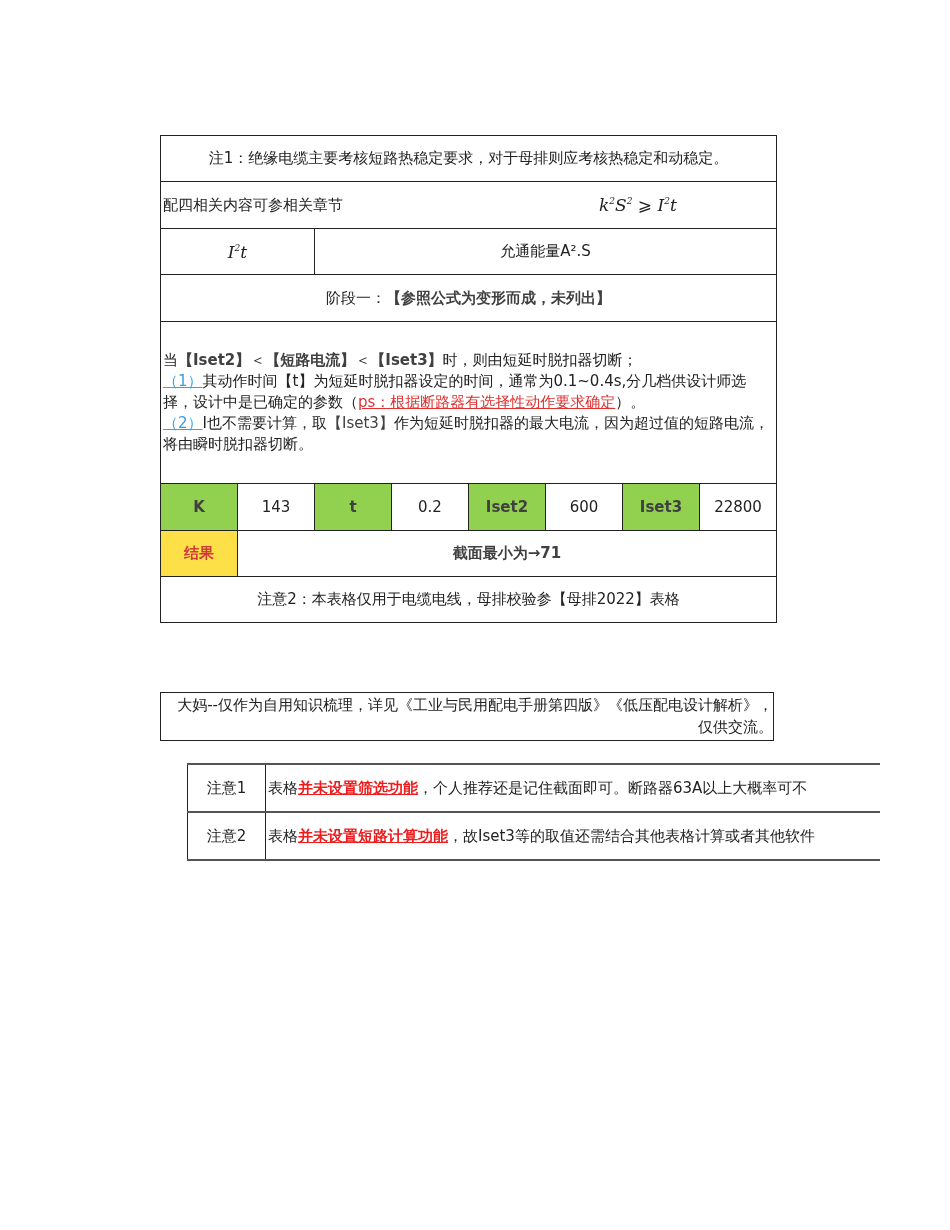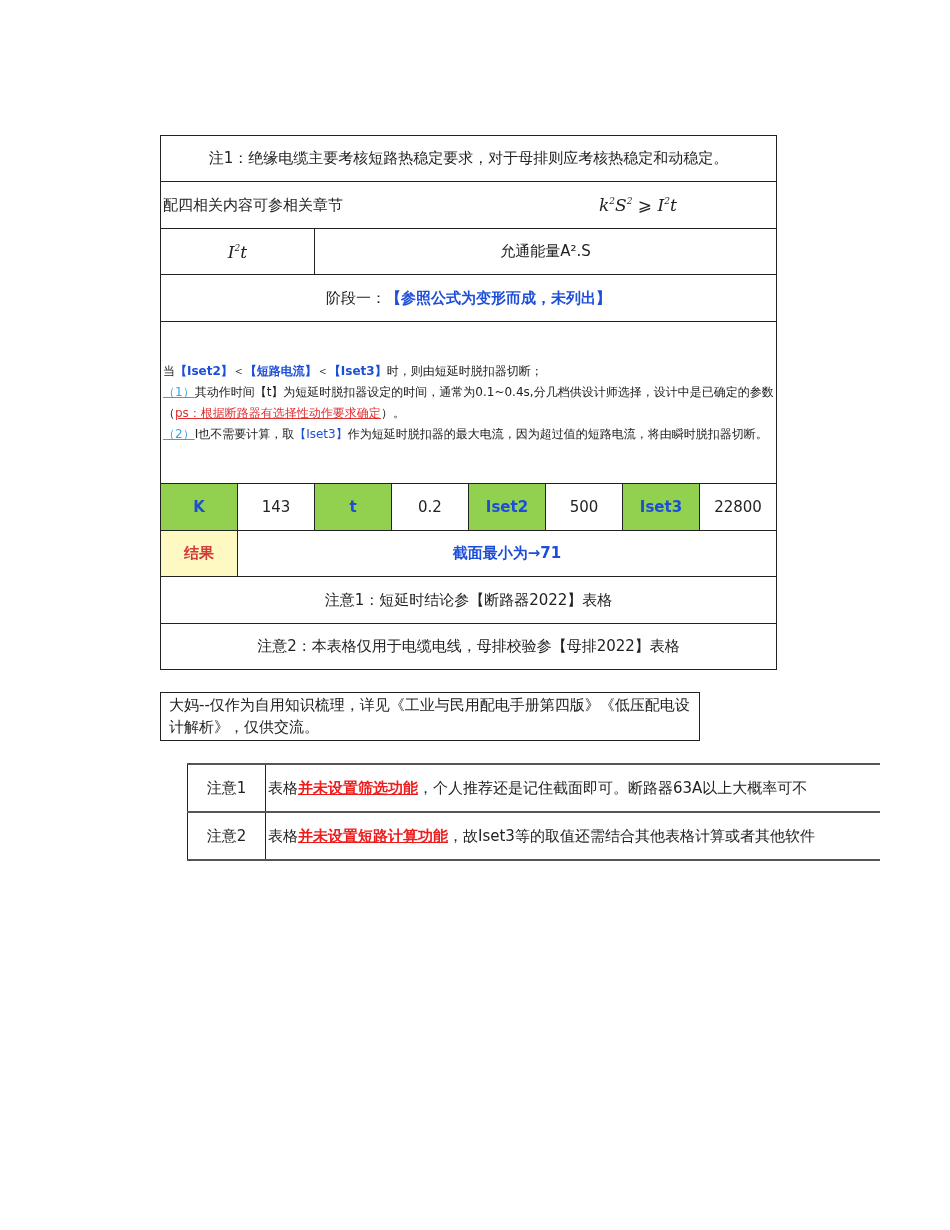--- a/index.html
+++ b/index.html
@@ -1,31 +1,31 @@
 <!DOCTYPE html>
 <html><head>
 <meta charset="utf-8">
 <style>
   html, body { margin: 0; padding: 0; background: #ffffff; }
   body { width: 950px; height: 1230px; position: relative; overflow: hidden;
          font-family: "DejaVu Sans", "Liberation Sans", sans-serif; color: #222; font-size: 15px; }
   .tbl { position: absolute; border-collapse: collapse; table-layout: fixed; }
   .tbl td { border: 1px solid #222; padding: 0; text-align: center; vertical-align: middle; }
   #main { left: 160px; top: 135px; width: 616px; }
-  .red { color: #1d4ed8; }
+  .red { color: #404040; }
   .bold { font-weight: bold; }
   .blue-link { color: #3aa0e0; text-decoration: underline; }
   .math { font-family: "DejaVu Serif", "Liberation Serif", serif; font-style: italic; font-size: 17px; }
   .green { background: #92d050; }
-  .cyan { background: #fef9c3; }
+  .cyan { background: #fde047; }
   .left { text-align: left !important; }
-  .body-text { text-align: left !important; line-height: 21px; padding: 24px 0 24px 2px !important; font-size: 12px; }
+  .body-text { text-align: left !important; line-height: 21px; padding: 24px 0 24px 2px !important; font-size: 15px; }
   .redlight { color: #e03030; text-decoration: underline; }
-  #note-box { position: absolute; left: 160px; top: 692px; width: 540px; border: 1px solid #222;
-              font-size: 15px; line-height: 22px; padding: 1px 0 1px 8px; box-sizing: border-box; height: 49px; }
+  #note-box { position: absolute; left: 160px; top: 692px; width: 614px; border: 1px solid #222;
+              font-size: 15px; line-height: 22px; padding: 1px 0 1px 8px; box-sizing: border-box; height: 49px; text-align: right; }
   #notes { position: absolute; left: 160px; top: 763px; width: 693px; overflow: hidden; height: 142px; padding-left: 27px; }
   #notes table { border-collapse: collapse; table-layout: fixed; width: 760px; }
   #notes td { border-top: 2px solid #555; border-bottom: 2px solid #555; height: 44px; white-space: nowrap;
               font-size: 15px; }
   #notes td.lbl { width: 75px; text-align: center; border-left: 1px solid #222; border-right: 1px solid #222; }
   #notes td.txt { text-align: left; padding-left: 2px; }
   .ul-red { color: #ee1c1c; font-weight: bold; text-decoration: underline; }
   sup { font-size: 9px; }
 </style>
 </head>
@@ -67,30 +67,27 @@
       <div><span class="blue-link">（1）</span><span>其动作时间【t】为短延时脱扣器设定的时间，通常为0.1~0.4s,分几档供设计师选择，设计中是已确定的参数（</span><span class="redlight">ps：根据断路器有选择性动作要求确定</span><span>）。</span></div>
       <div><span class="blue-link">（2）</span><span>Ⅰ也不需要计算，取</span><span class="red">【Iset3】</span><span>作为短延时脱扣器的最大电流，因为超过值的短路电流，将由瞬时脱扣器切断。</span></div>
     </td>
   </tr>
   <tr style="height:47px">
     <td class="green red bold">K</td>
     <td>143</td>
     <td class="green red bold">t</td>
     <td>0.2</td>
     <td class="green red bold">Iset2</td>
-    <td>500</td>
+    <td>600</td>
     <td class="green red bold">Iset3</td>
     <td>22800</td>
   </tr>
   <tr style="height:46px">
     <td class="cyan bold" style="color:#d23a3a">结果</td>
     <td colspan="7" class="red bold">截面最小为→71</td>
-  </tr>
-  <tr style="height:47px">
-    <td colspan="8">注意1：短延时结论参【断路器2022】表格</td>
   </tr>
   <tr style="height:46px">
     <td colspan="8">注意2：本表格仅用于电缆电线，母排校验参【母排2022】表格</td>
   </tr>
 </tbody>
   </table>
 
 <div id="note-box">大妈--仅作为自用知识梳理，详见《工业与民用配电手册第四版》《低压配电设计解析》，仅供交流。</div>
 
 <div id="notes">

